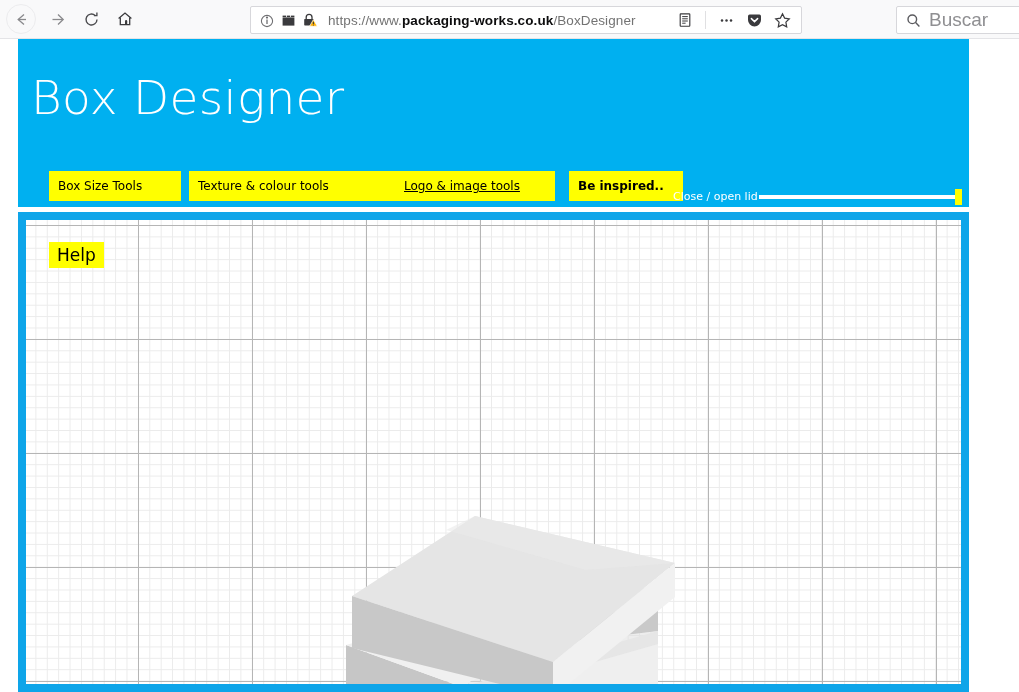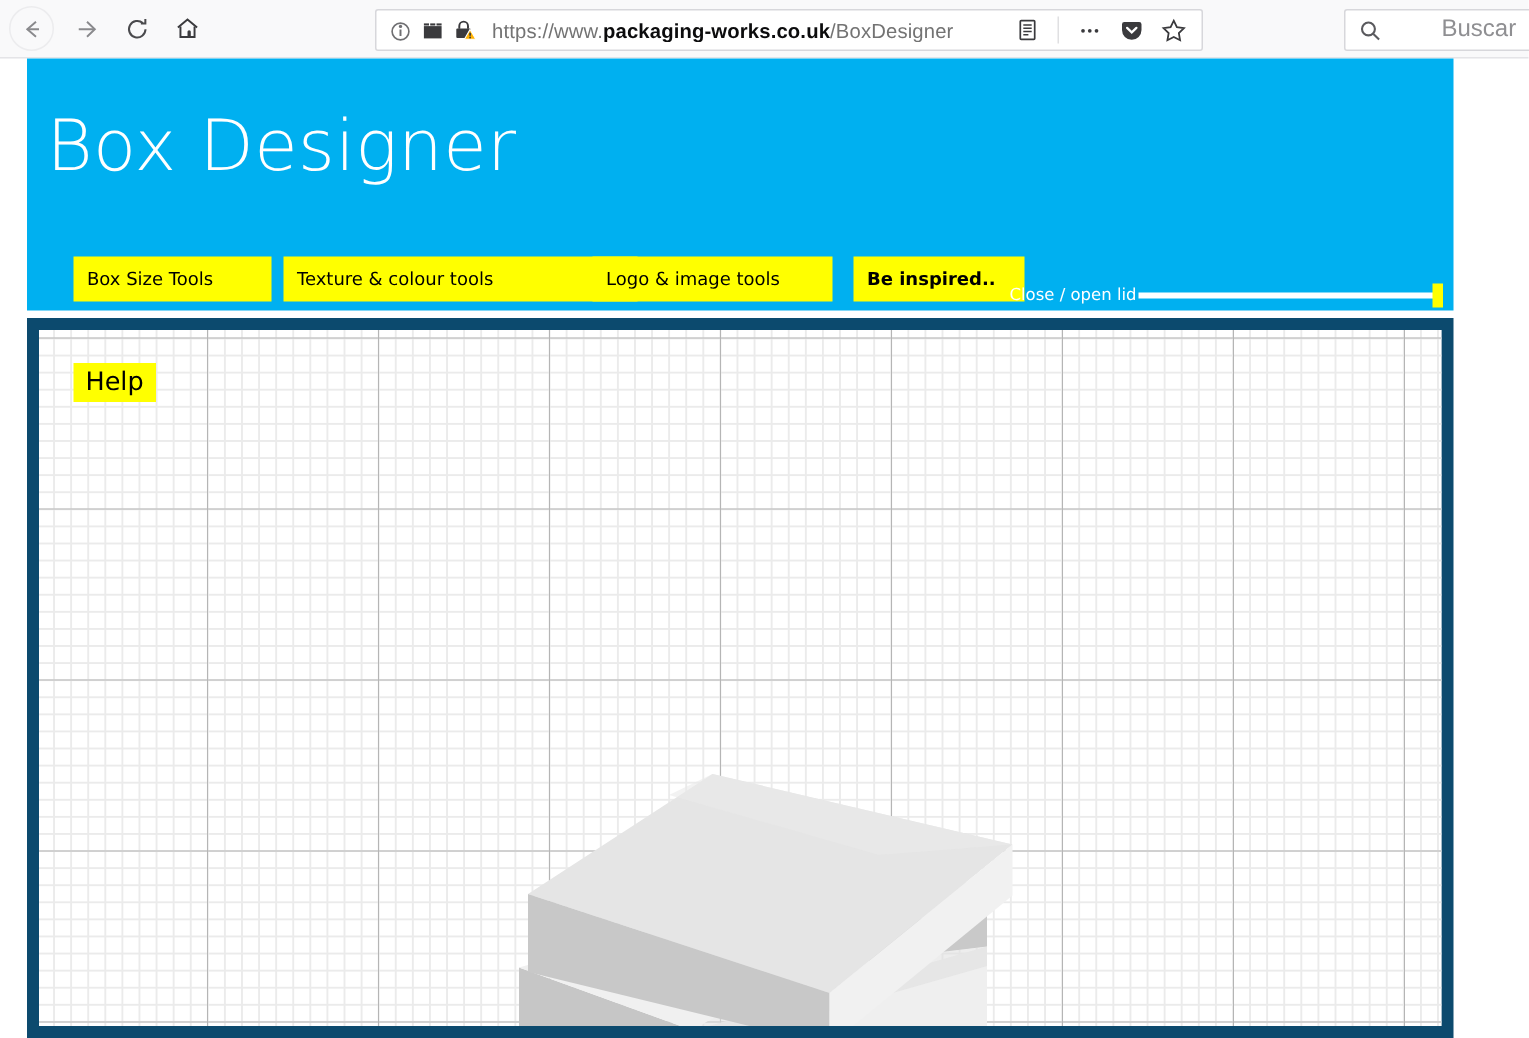--- a/index.html
+++ b/index.html
@@ -56,21 +56,21 @@
 
   #searchbar {
     position: absolute; left: 896px; top: 6px;
     width: 240px; height: 28px;
     background: #ffffff;
     border: 1px solid #d7d7db;
     border-radius: 2px;
     display: flex; align-items: center;
   }
   #search-icon-wrap { padding-left: 9px; display: flex; align-items: center; color: #5a5a5e; }
-  #search-placeholder { font-size: 16px; color: #8f8f92; padding-left: 8px; margin-left: 32px; }
+  #search-placeholder { font-size: 19px; color: #8f8f92; padding-left: 8px; }
 
   
   #page {
     position: absolute; left: 18px; top: 39px;
     width: 951px; height: 653px;
     background: #ffffff;
   }
 
   #app-header {
     position: absolute; left: 0; top: 0;
@@ -135,21 +135,21 @@
   .slider-thumb {
     position: absolute; right: -3px; top: -6px;
     width: 7px; height: 16px;
     background: #ffff00;
   }
 
   
   #canvas-frame {
     position: absolute; left: 0; top: 173px;
     width: 951px; height: 480px;
-    border: 8px solid #0c4a6e;
+    border: 8px solid #0ea5e9;
     background: #ffffff;
     overflow: hidden;
   }
   #canvas {
     position: absolute; left: 0; top: 0;
     width: 935px; height: 464px;
     background-color: #ffffff;
     background-image:
       linear-gradient(to right, #b5b5b5 1px, transparent 1px),
       linear-gradient(to bottom, #b5b5b5 1px, transparent 1px),
@@ -290,21 +290,21 @@
 
 <div id="page">
 
   <div id="app-header">
     <div id="app-title">Box Designer</div>
   </div>
 
   <div id="toolbar">
     <div class="tool-btn" style="left:31px;width:132px;">Box Size Tools</div>
     <div class="tool-btn" style="left:171px;width:236px;">Texture &amp; colour tools</div>
-    <div class="tool-btn" style="left:377px;width:160px;">Logo &amp; image tools</div>
+    <div class="tool-btn" style="left:377px;width:160px;text-decoration:underline;">Logo &amp; image tools</div>
     <div class="tool-btn" style="left:551px;width:114px;font-weight:bold;">Be inspired..</div>
 
     <div id="sliders">
       <div class="slider-row" style="top:20px;">
         <span class="slider-label">Close / open lid</span>
         <span class="slider-track">
           <span class="slider-thumb"></span>
         </span>
       </div>
     </div>

